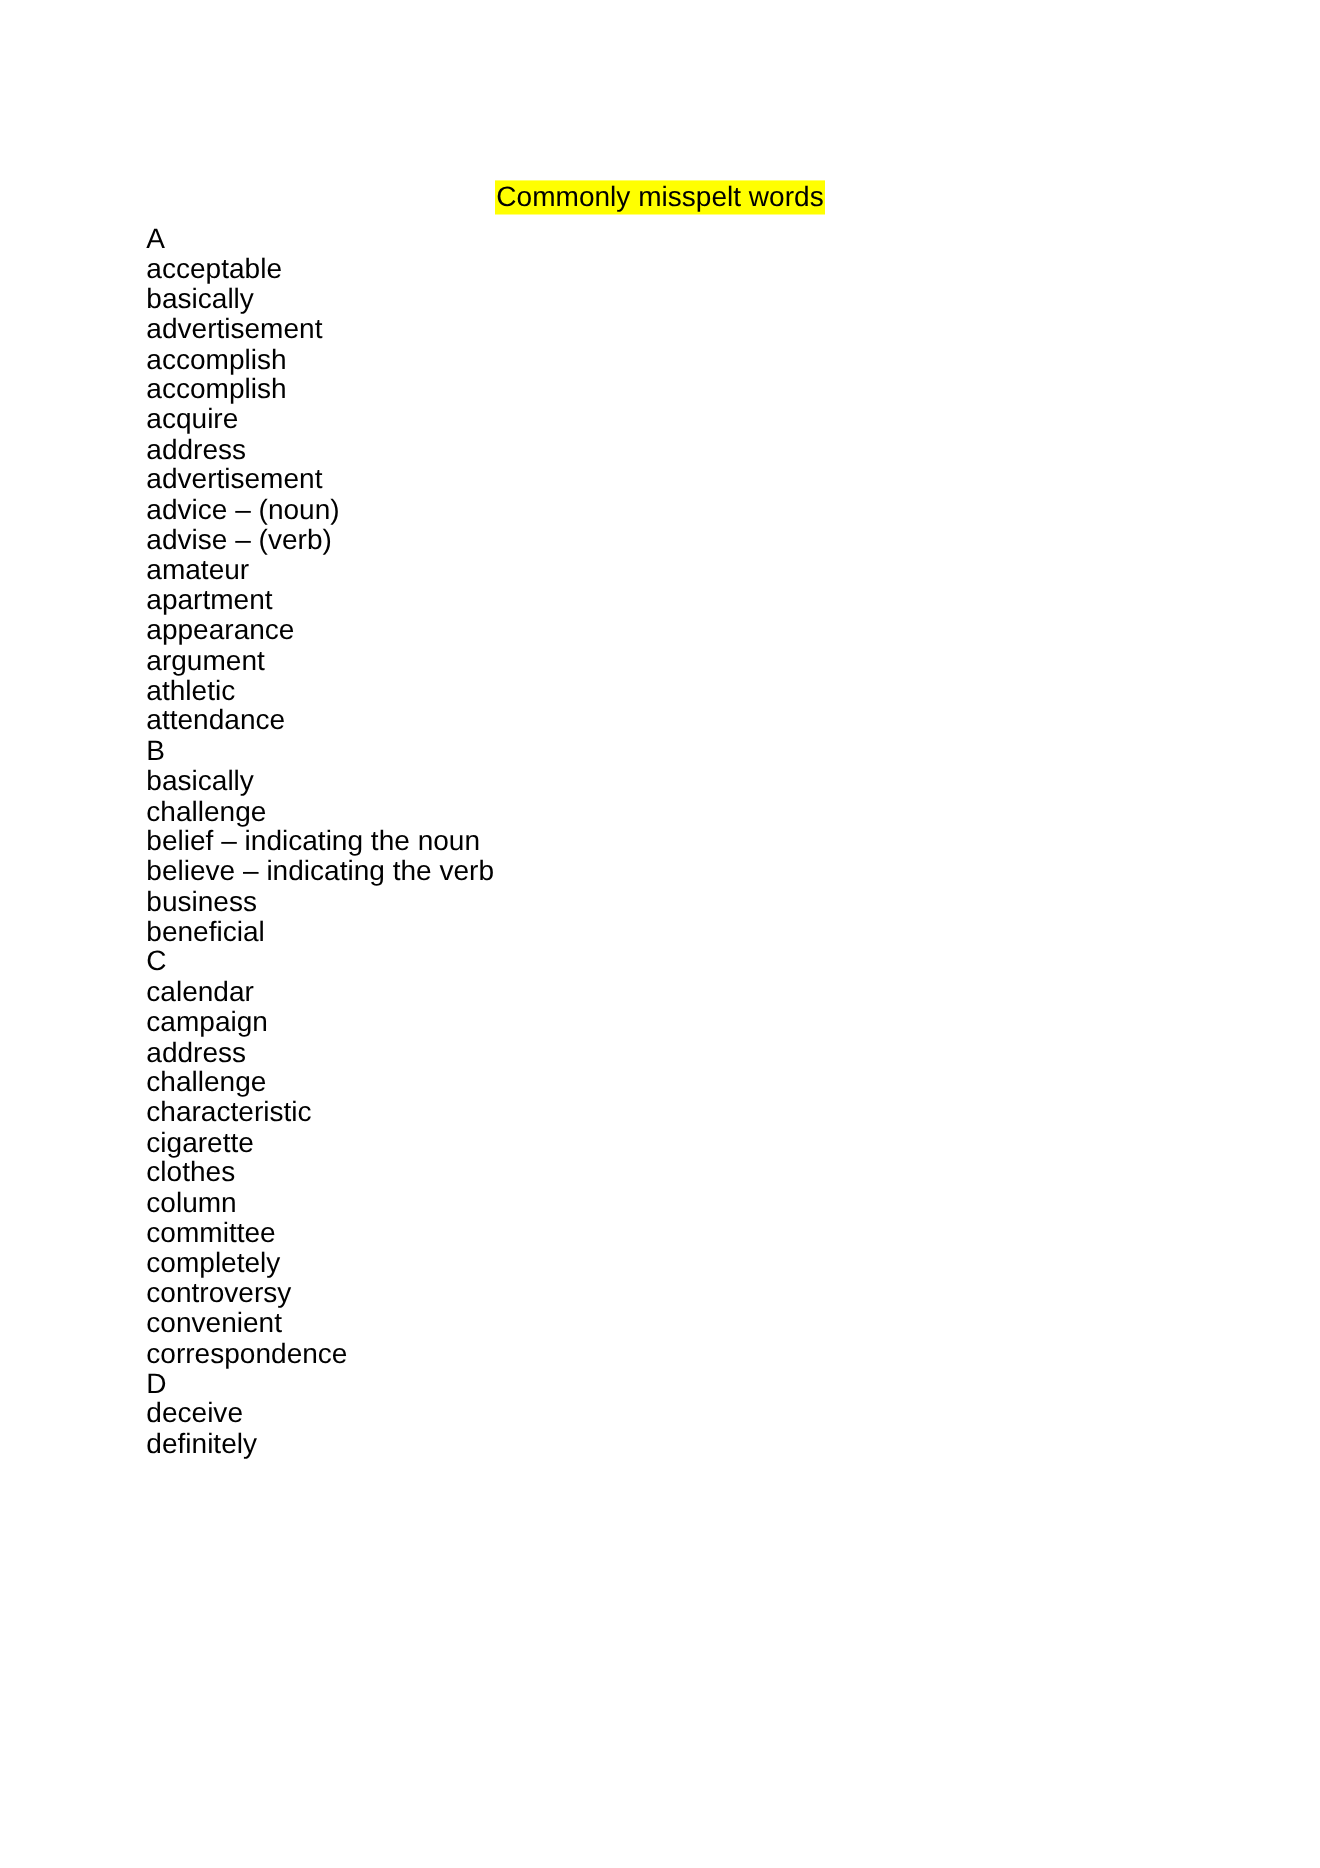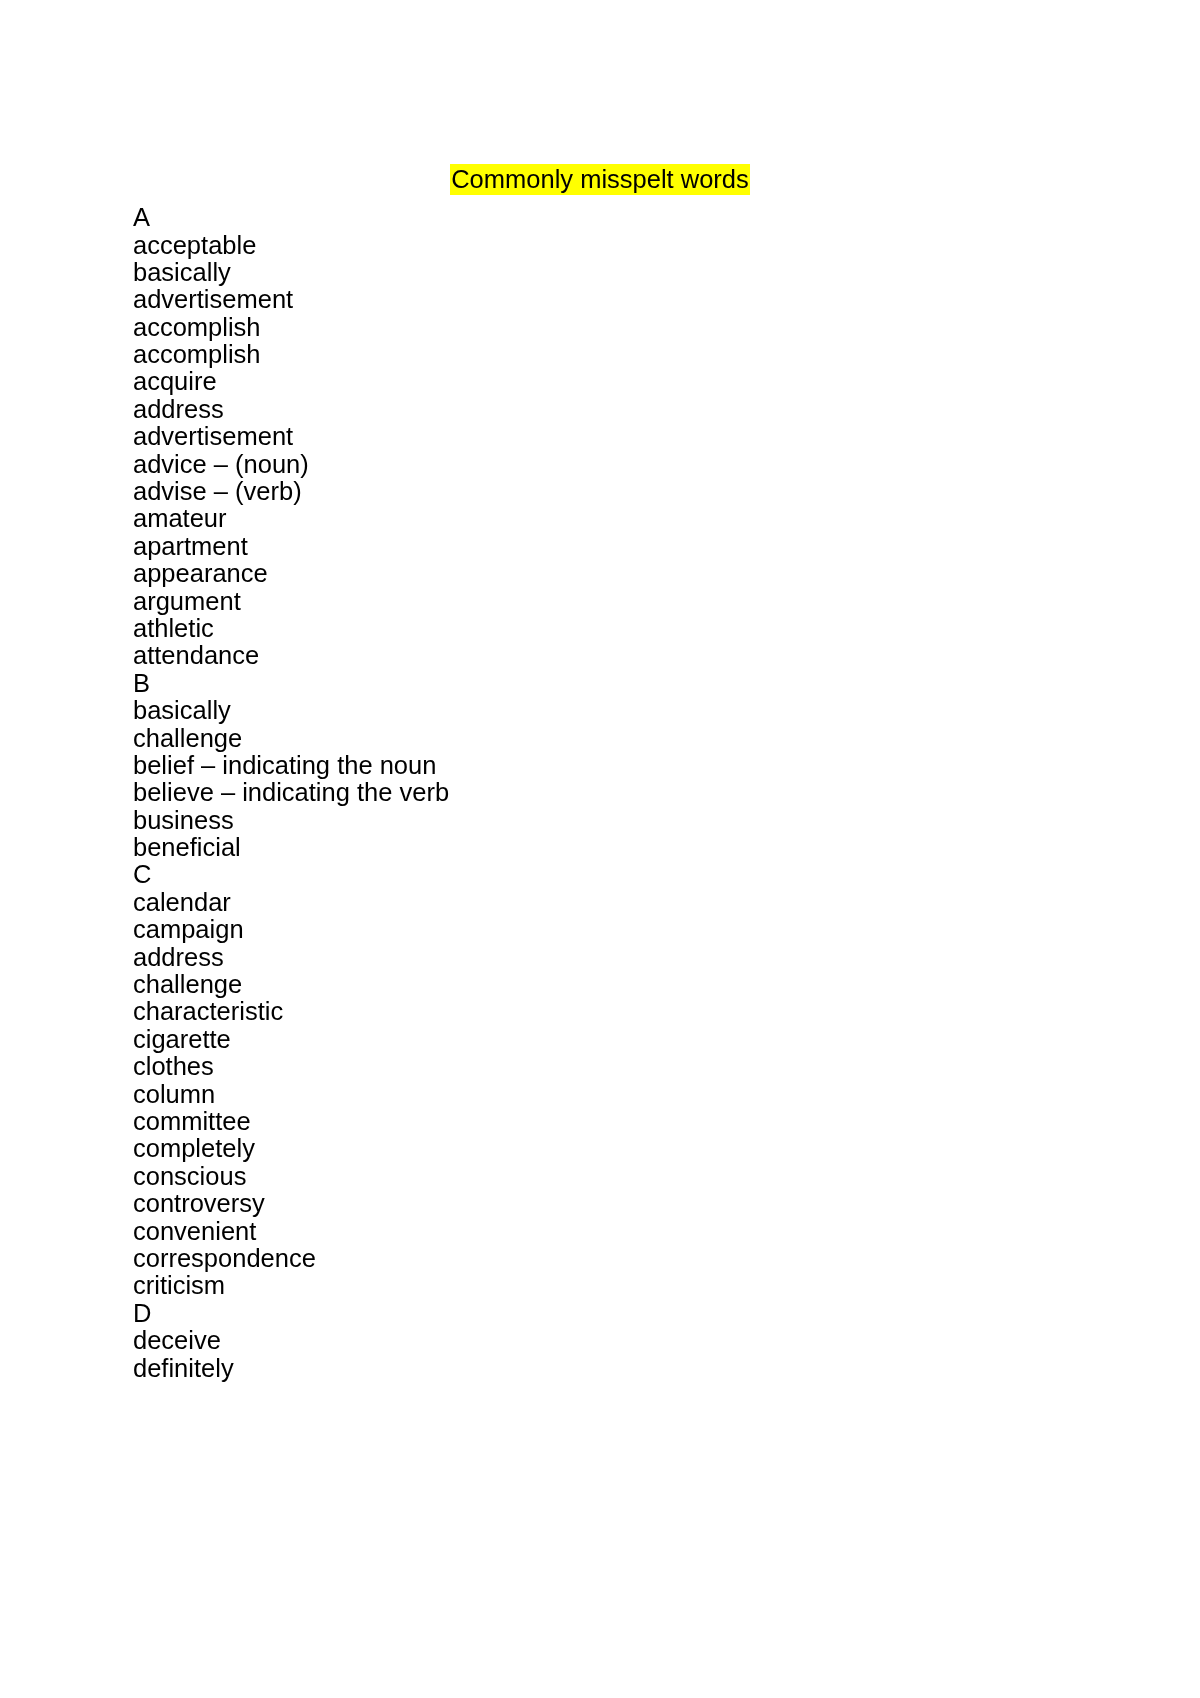--- a/index.html
+++ b/index.html
@@ -97,24 +97,22 @@
         <div class="word-line">calendar</div>
         <div class="word-line">campaign</div>
         <div class="word-line">address</div>
         <div class="word-line">challenge</div>
         <div class="word-line">characteristic</div>
         <div class="word-line">cigarette</div>
         <div class="word-line">clothes</div>
         <div class="word-line">column</div>
         <div class="word-line">committee</div>
         <div class="word-line">completely</div>
-        <div class="word-line">conscious</div>
         <div class="word-line">controversy</div>
         <div class="word-line">convenient</div>
         <div class="word-line">correspondence</div>
-        <div class="word-line">criticism</div>
         <div class="section-letter">D</div>
         <div class="word-line">deceive</div>
         <div class="word-line">definitely</div>
       </div>
 
   </div>
 </div>
 
 </body></html>

